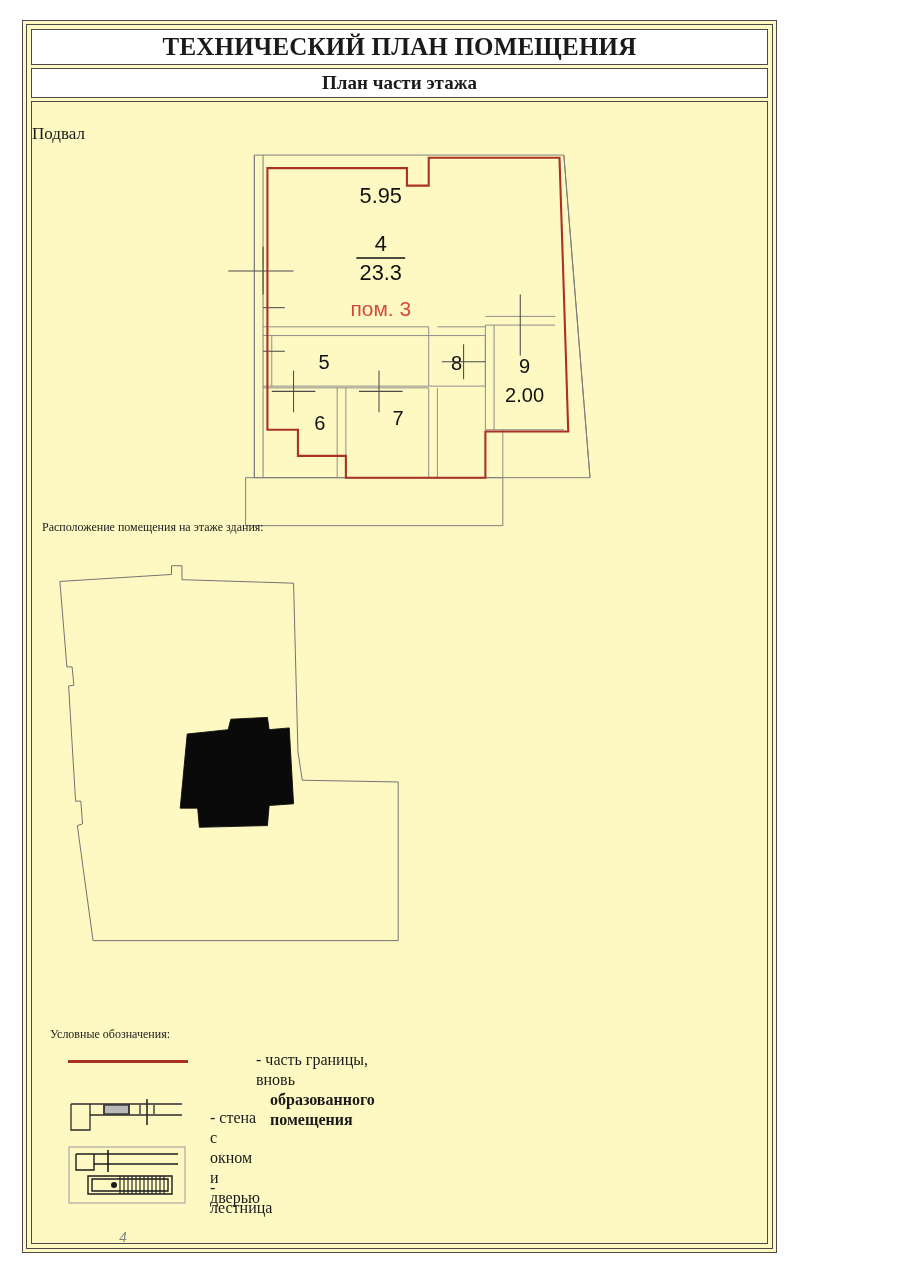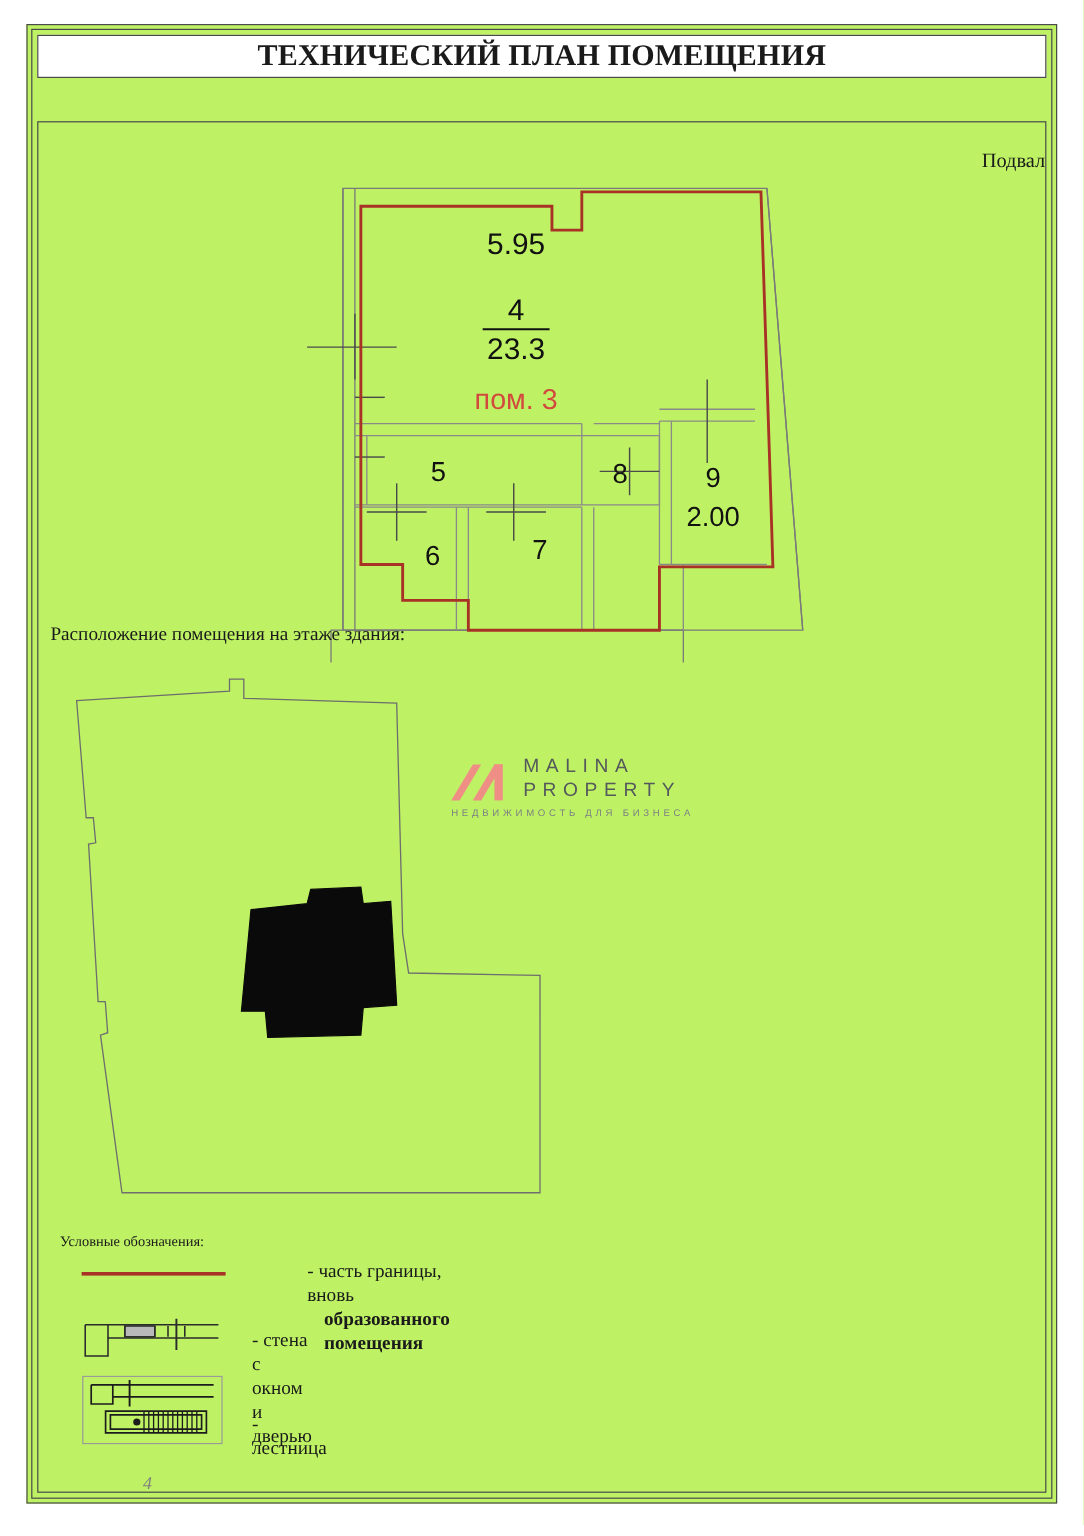--- a/index.html
+++ b/index.html
@@ -7,24 +7,24 @@
     width:903px;height:1280px;
     background:#ffffff;
     font-family:"Liberation Serif", serif;
     color:#1a1a1a;
     overflow:hidden;
     position:relative;
   }
   #sheet{
     position:absolute;
     left:22px; top:20px;
-    width:859px; height:1233px;
+    width:755px; height:1233px;
     border:1px solid #4a4a4a;
     box-sizing:border-box;
-    background:#bef264;
+    background:#fef9c3;
   }
   #sheet-inner{
     position:absolute;
     left:3px; top:3px; right:3px; bottom:3px;
     border:1px solid #4a4a4a;
     box-sizing:border-box;
   }
 
   
   .title-row{
@@ -45,30 +45,30 @@
   #body-box{
     position:absolute;
     left:8px; right:8px; top:80px; bottom:8px;
     border:1px solid #4a4a4a;
     box-sizing:border-box;
     overflow:hidden;
   }
 
   .floor-label{
     position:absolute; left:0; right:0; top:22px;
-    text-align:right; font-size:17px;
+    text-align:left; font-size:17px;
   }
 
   
   svg{display:block;}
   #plan-svg{ position:absolute; left:0; top:40px; width:100%; height:410px; }
   #bld-svg{ position:absolute; left:0; top:462px; width:100%; height:450px; }
 
   .sec-label{
-    position:absolute; font-size:16px; white-space:nowrap;
+    position:absolute; font-size:12px; white-space:nowrap;
   }
   #loc-label{ left:10px; top:418px; }
   #scale-label{
     left:0; right:0; top:900px; text-align:center;
     font-size:21px;
   }
   #legend-title{ left:18px; top:925px; font-size:12px; }
 
   
   #logo{
@@ -109,20 +109,23 @@
 </head>
 <body>
 
 <div id="sheet">
   <div id="sheet-inner"></div>
 
   <div class="title-row" id="title-main">
     <span>ТЕХНИЧЕСКИЙ ПЛАН ПОМЕЩЕНИЯ</span>
   </div>
 
+  <div class="title-row" id="title-sub">
+    <span>План части этажа</span>
+  </div>
 
   <div id="body-box">
 
     <div class="floor-label">Подвал</div>
 
     <svg id="plan-svg" viewBox="0 0 843 410" preserveAspectRatio="xMidYMin meet">
 
       <g stroke="#7a7a7a" stroke-width="1.1" fill="none">
 
         <path d="M255,15 L610,15 L640,385 L255,385 Z"></path>
@@ -235,32 +238,20 @@
                L295,188
                L300,275
                L272,277
                L270,300
                L192,302
                L190,280
                L170,280
                Z" fill="#0a0a0a" stroke="#0a0a0a" stroke-width="1"></path>
     </svg>
 
-    <div id="logo">
-      <svg class="mark" viewBox="0 0 52 40">
-        <polygon points="2,36 20,6 27,6 9,36" fill="#ef8e85"></polygon>
-        <polygon points="20,36 38,6 45,6 27,36" fill="#ef8e85"></polygon>
-        <rect x="38" y="6" width="7" height="30" fill="#ef8e85"></rect>
-      </svg>
-      <div class="wm">
-        <div class="l1">MALINA</div>
-        <div class="l2">PROPERTY</div>
-      </div>
-      <div class="tag">НЕДВИЖИМОСТЬ ДЛЯ БИЗНЕСА</div>
-    </div>
 
 
     <div class="sec-label" id="legend-title">Условные обозначения:</div>
 
     <div id="legend">
 
       <div class="lg-row" style="top:0;">
         <div class="lg-sym redline" style="top:10px;width:120px;"></div>
         <div class="lg-txt" style="top:0;margin-left:46px;">
           <span>- часть границы, вновь</span>

